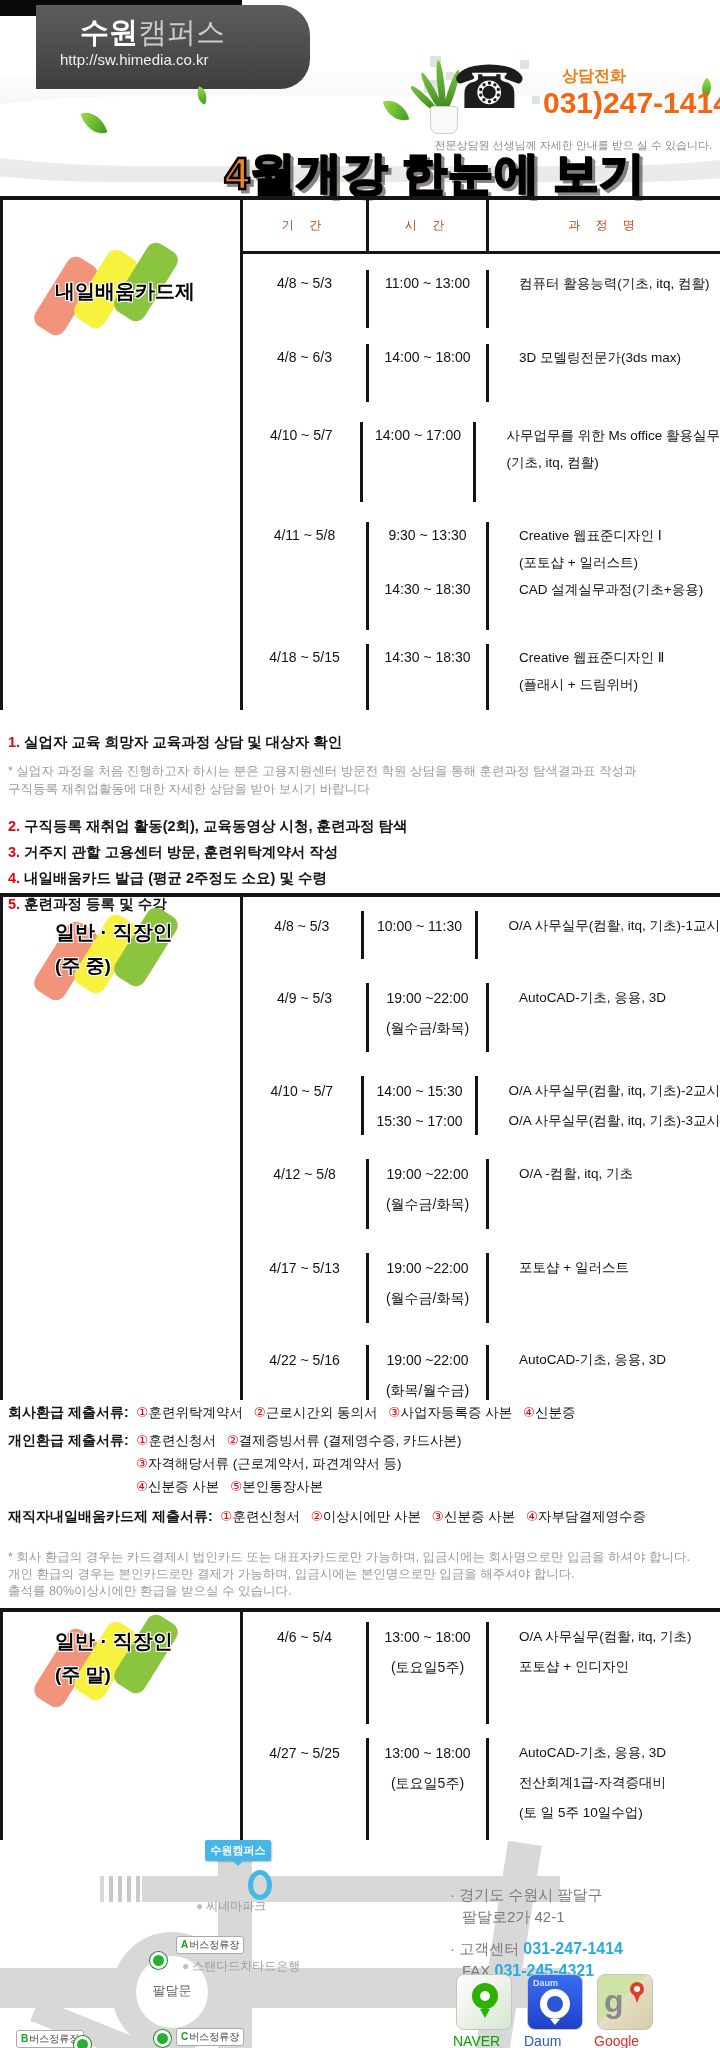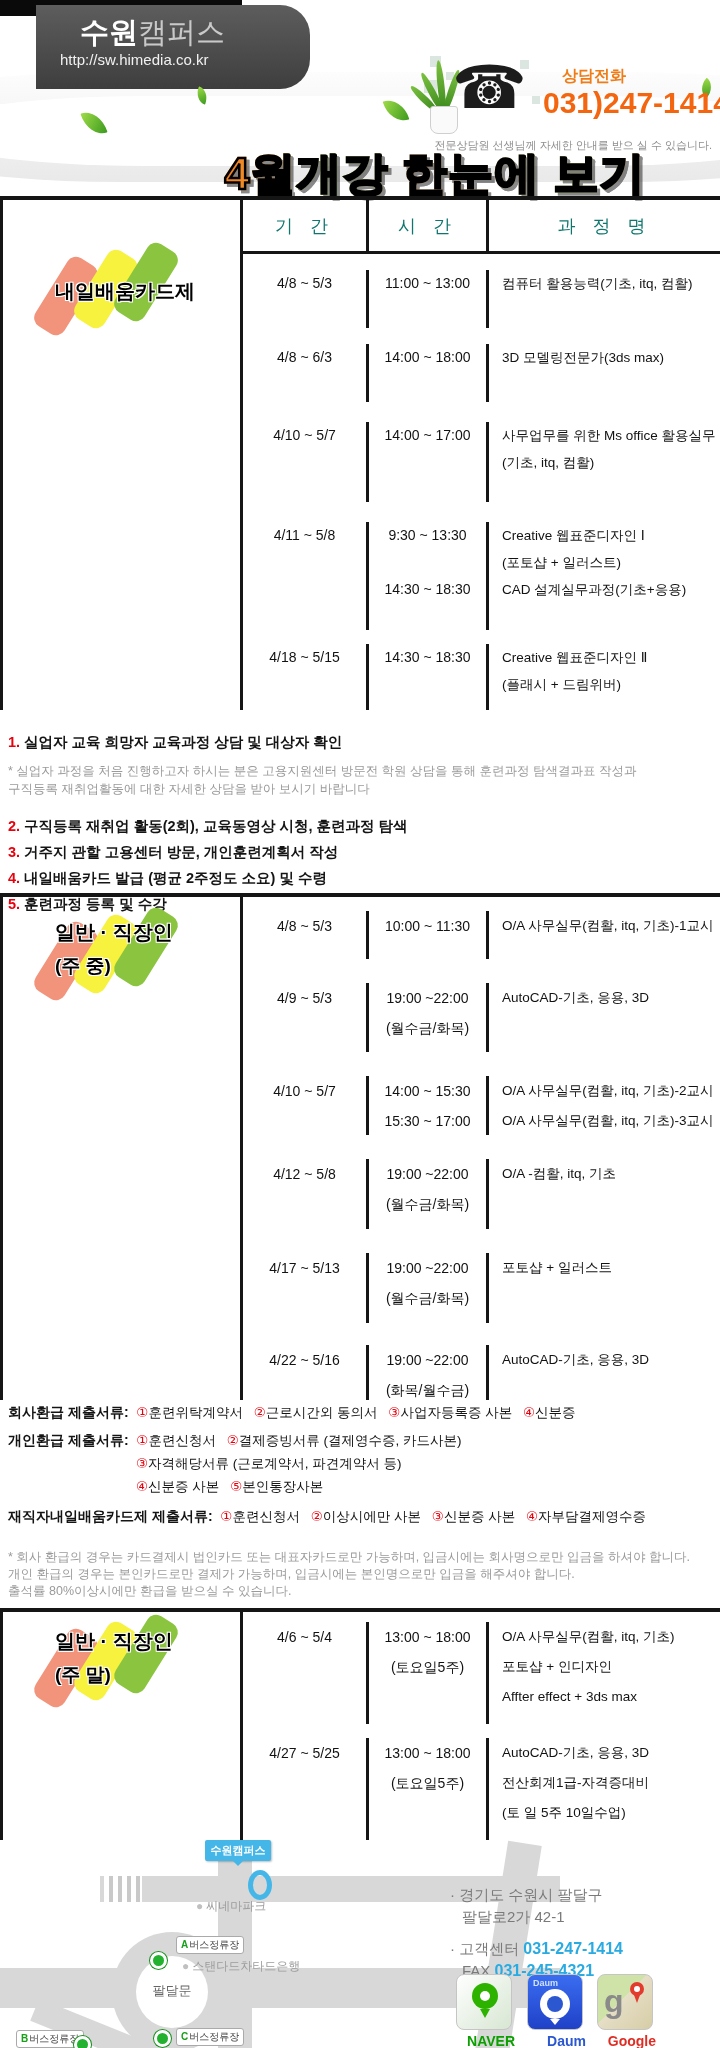--- a/index.html
+++ b/index.html
@@ -39,25 +39,25 @@
              background:linear-gradient(90deg,#e8191d 0%,#ef7c23 13%,#f0a22a 22%,#74a93c 32%,#f4b877 46%,#f6c791 60%,#8fb94a 72%,#f2bd81 85%,#267a2e 100%);
              -webkit-background-clip:text;background-clip:text;color:transparent;
              -webkit-text-stroke:2.5px #000;
              filter:drop-shadow(3px 3px 0 rgba(40,40,40,.55));}
 
   
   .ctable{position:absolute;left:0;width:717px;border-top:4px solid #151515;border-left:3px solid #151515;box-sizing:content-box}
   .label-cell{position:absolute;left:0;top:0;width:237px;height:100%}
   .cols{margin-left:237px;border-left:3px solid #151515;height:100%;box-sizing:border-box}
   .hrow{display:flex;height:54px;border-bottom:3px solid #151515;box-sizing:border-box}
-  .hc{display:flex;align-items:center;justify-content:center;font-size:18px;letter-spacing:6px;color:#0f766e}
+  .hc{display:flex;align-items:center;justify-content:center;font-size:12px;letter-spacing:6px;color:#c2410c}
   .drow{display:flex;box-sizing:border-box}
   .cp{width:123px;box-sizing:border-box}
   .ct{width:120px;border-left:3px solid #151515;box-sizing:border-box}
-  .cc{flex:1;border-left:3px solid #151515;box-sizing:border-box;padding-left:13px}
+  .cc{flex:1;border-left:3px solid #151515;box-sizing:border-box;padding-left:30px}
   .ln{line-height:27px;min-height:27px;font-size:14px;color:#121212;white-space:nowrap}
   .cp .ln,.ct .ln{text-align:center}
   .cc .ln{font-size:13.5px}
   .lh30 .ln{line-height:30px;min-height:30px}
 
   .brush{position:relative;width:190px;height:96px}
   .stroke{position:absolute;width:34px;height:80px;border-radius:10px;transform:rotate(32deg)}
   .s1{left:8px;top:10px;background:#f2937c}
   .s2{left:48px;top:3px;background:#f6f23e}
   .s3{left:88px;top:-4px;background:#8bc53f}
@@ -100,21 +100,21 @@
   .busbox{position:absolute;background:#fff;border:1px solid #aaa;border-radius:3px;font-size:10px;
           padding:1px 4px;color:#444;white-space:nowrap}
   .busbox b{font-weight:bold;margin-right:1px}
   .bus-a b{color:#18a018}.bus-b b{color:#18a018}.bus-c b{color:#18a018}
   .busdot{position:absolute;width:11px;height:11px;border-radius:50%;background:#22b22f;border:3px solid #fff;
           box-shadow:0 0 0 1px #18901f}
 
   .addr{position:absolute;left:450px;font-size:15px;color:#7a7a7a;white-space:nowrap}
   .cs-num{color:#29abe2;font-weight:bold;font-size:16px}
   .mapicon{position:absolute;width:56px;height:56px;border-radius:8px;border:1px solid #c5c5c5;box-sizing:border-box}
-  .mi-label{position:absolute;top:193px;width:62px;text-align:right;font-size:14px;font-weight:bold}
+  .mi-label{position:absolute;top:193px;width:62px;text-align:left;font-size:14px;font-weight:normal}
   .naver-bg{background:linear-gradient(135deg,#ffffff 0%,#e7f0e4 60%,#d7e6d2 100%)}
   .naver-pin{position:absolute;left:15px;top:8px;width:26px;height:26px;border-radius:50%;background:#2db200}
   .naver-pin:after{content:"";position:absolute;left:8px;top:8px;width:10px;height:10px;border-radius:50%;background:#fff}
   .naver-tail{position:absolute;left:23px;top:34px;border:5px solid transparent;border-top:9px solid #2db200}
   .daum-bg{background:linear-gradient(180deg,#3a6df0,#1f41c8)}
   .daum-word{position:absolute;left:5px;top:3px;font-size:9px;color:#cfe0ff;font-weight:bold}
   .daum-cir{position:absolute;left:12px;top:14px;width:30px;height:30px;border-radius:50%;background:#fff}
   .daum-cir:after{content:"";position:absolute;left:7px;top:7px;width:16px;height:16px;border-radius:50%;background:#2b57d0}
   .daum-tri{position:absolute;left:22px;top:44px;border:5px solid transparent;border-top:6px solid #fff}
   .google-bg{background:linear-gradient(135deg,#cfe3a8 0%,#cfe3a8 45%,#e6dec6 45%,#d6cda6 100%)}
@@ -237,21 +237,21 @@
       </div>
     </div>
   </div>
 </div>
 
 <div class="notes1">
   <div class="pitem" style="margin-top:24px"><span class="pnum">1.</span><span>실업자 교육 희망자 교육과정 상담 및 대상자 확인</span></div>
   <div class="psub">* 실업자 과정을 처음 진행하고자 하시는 분은 고용지원센터 방문전 학원 상담을 통해 훈련과정 탐색결과표 작성과</div>
   <div class="psub2">구직등록 재취업활동에 대한 자세한  상담을 받아 보시기 바랍니다</div>
   <div class="pitem" style="margin-top:20px"><span class="pnum">2.</span><span>구직등록 재취업 활동(2회), 교육동영상 시청, 훈련과정 탐색</span></div>
-  <div class="pitem"><span class="pnum">3.</span><span>거주지 관할 고용센터 방문, 개인훈련계획서 작성</span></div>
+  <div class="pitem"><span class="pnum">3.</span><span>거주지 관할 고용센터 방문, 훈련위탁계약서 작성</span></div>
   <div class="pitem"><span class="pnum">4.</span><span>내일배움카드 발급 (평균 2주정도 소요) 및 수령</span></div>
   <div class="pitem"><span class="pnum">5.</span><span>훈련과정 등록 및 수강</span></div>
 </div>
 
 <div class="ctable lh30" style="top:893px;height:503px">
   <div class="label-cell">
     <div class="brush" style="margin:14px 0 0 38px">
       <span class="stroke s1"></span>
       <span class="stroke s2"></span>
       <span class="stroke s3"></span>
@@ -382,21 +382,20 @@
       <div class="cp">
           <div class="ln">4/6 ~ 5/4</div>
         </div>
       <div class="ct">
         <div class="ln">13:00 ~ 18:00</div>
         <div class="ln">(토요일5주)</div>
       </div>
       <div class="cc">
         <div class="ln">O/A 사무실무(컴활, itq, 기초)</div>
         <div class="ln">포토샵 + 인디자인</div>
-        <div class="ln">Affter effect + 3ds max</div>
       </div>
     </div>
     <div class="drow" style="height:116px;padding-top:14px">
       <div class="cp">
           <div class="ln">4/27 ~ 5/25</div>
         </div>
       <div class="ct">
         <div class="ln">13:00 ~ 18:00</div>
         <div class="ln">(토요일5주)</div>
       </div>

